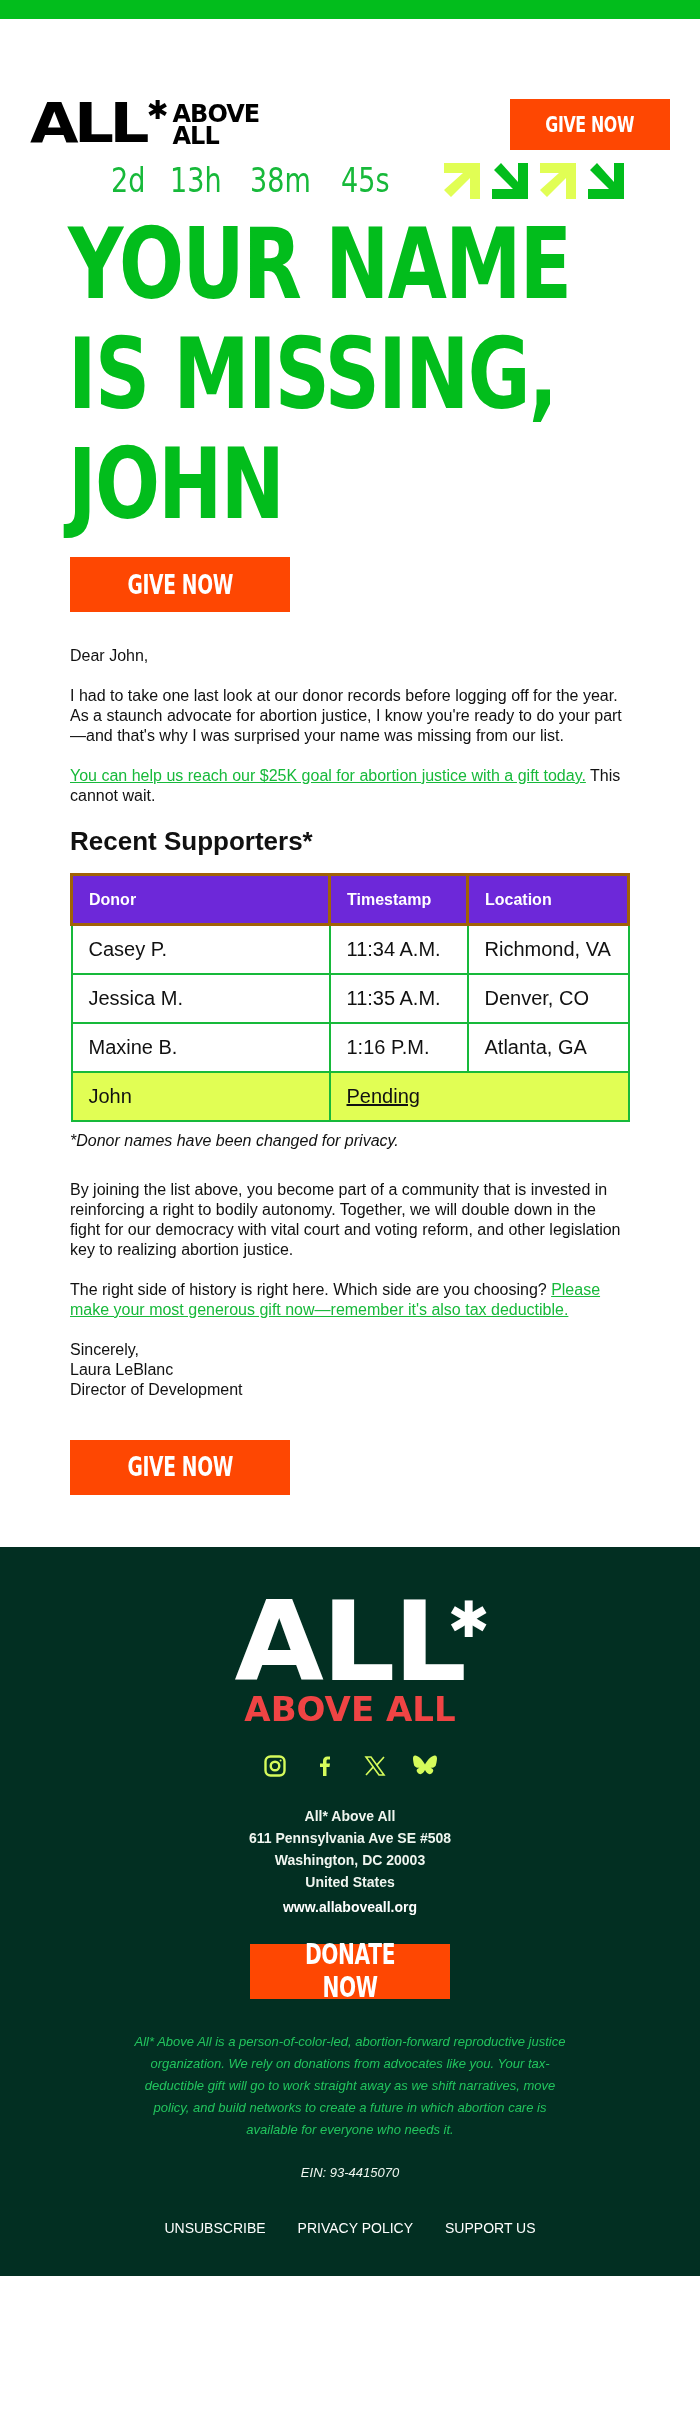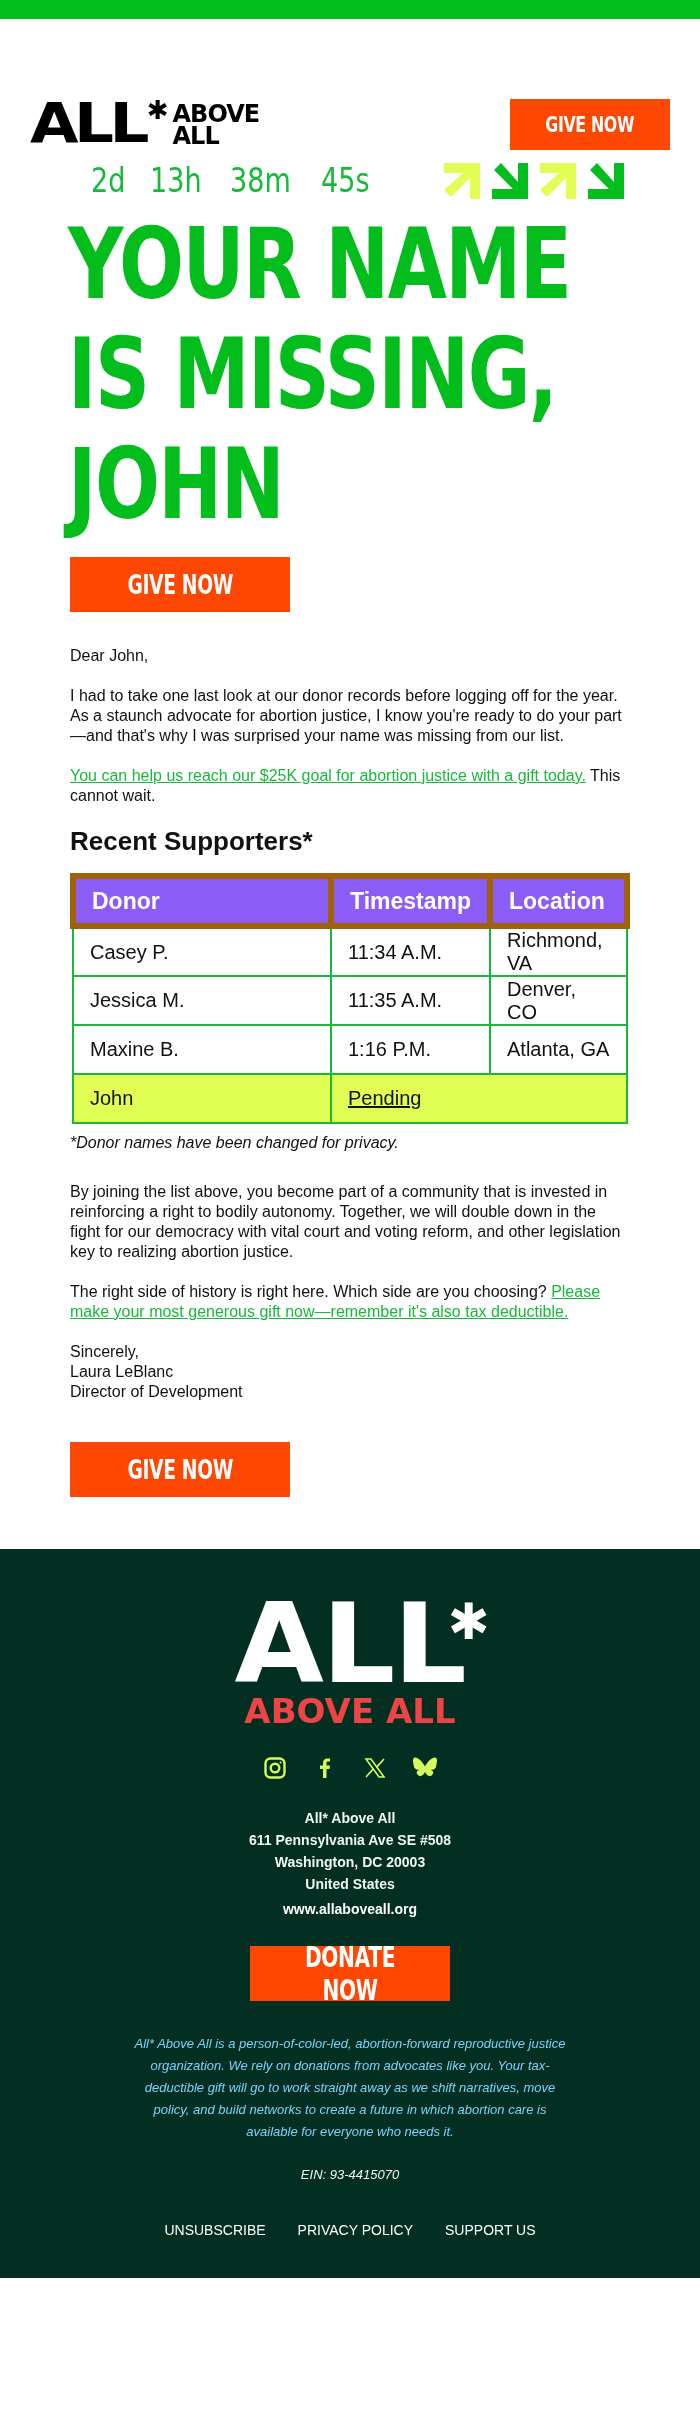--- a/index.html
+++ b/index.html
@@ -12,40 +12,40 @@
   .logo-small { position: absolute; left: 30px; top: 80px; display: flex; align-items: flex-end; }
   .logo-small .all { font-family: "DejaVu Sans", sans-serif; font-weight: 900; font-size: 56px; letter-spacing: -4px; line-height: 48px; color: #000; transform: scaleX(1.12); transform-origin: left; }
   .logo-small .star { font-family: "DejaVu Sans", sans-serif; font-weight: bold; font-size: 26px; color: #000; margin-left: 14px; align-self: flex-start; line-height: 22px; }
   .logo-small .ab { font-family: "DejaVu Sans", sans-serif; font-weight: bold; font-size: 24px; line-height: 22px; color: #000; margin-left: 4px; letter-spacing: -1px; }
 
   .btn { display: flex; align-items: center; justify-content: center; background: #fe4702; color: #fff; font-family: "DejaVu Sans", sans-serif; font-weight: bold; text-decoration: none; letter-spacing: -0.5px; }
   .btn span { display: inline-block; transform: scaleX(0.72); }
   .btn-header { position: absolute; left: 510px; top: 80px; width: 160px; height: 51px; font-size: 22px; }
 
   .countdown-row { position: relative; height: 60px; }
-  .countdown { position: absolute; left: 91px; top: 12px; display: flex; gap: 17px; font-family: "DejaVu Sans", sans-serif; font-size: 33px; color: #17b93a; }
+  .countdown { position: absolute; left: 111px; top: 12px; display: flex; gap: 17px; font-family: "DejaVu Sans", sans-serif; font-size: 33px; color: #17b93a; }
   .countdown span { display: inline-block; transform: scaleX(0.82); transform-origin: left; }
   .arrows { position: absolute; left: 442px; top: 12px; display: flex; gap: 8px; }
   .arrow { width: 40px; height: 40px; }
 
   .headline { padding: 0 0 0 68px; margin-top: 0px; }
   .headline .line { font-family: "DejaVu Sans", sans-serif; font-weight: bold; font-size: 98px; line-height: 110px; color: #02bd1c; letter-spacing: -2px; white-space: nowrap; transform: scaleX(0.78); transform-origin: left; }
 
   .btn-hero { margin: 18px 0 0 70px; width: 220px; height: 55px; font-size: 26px; }
 
   .body-text { padding: 0 70px; font-size: 16px; line-height: 20px; color: #111; }
   .body-text p { margin-bottom: 20px; }
   .body-text a { color: #17b93a; text-decoration: underline; }
   .greeting { margin-top: 34px; }
 
   .section-title { padding: 0 70px; font-size: 26px; font-weight: bold; margin: 14px 0 16px; }
 
   .table-wrap { padding: 0 70px; }
   table.supporters { width: 560px; border-collapse: collapse; font-size: 20px; }
-  table.supporters th { background: #8b5cf6; color: #fff; font-weight: bold; text-align: left; height: 50px; padding: 0 16px; font-size: 23px; border: 6px solid #a16207; }
+  table.supporters th { background: #6d28d9; color: #fff; font-weight: bold; text-align: left; height: 50px; padding: 0 16px; font-size: 16px; border: 3px solid #a16207; }
   table.supporters td { height: 49px; padding: 0 16px; border: 2px solid #17b93a; color: #111; }
   table.supporters tr.pending td { background: #e1fe54; }
   table.supporters td.pending-link { text-decoration: underline; }
   .col-donor { width: 258px; }
   .col-time { width: 138px; }
 
   .privacy-note { padding: 0 70px; margin-top: 10px; font-style: italic; font-size: 16px; color: #111; }
   .para2 { margin-top: 30px; }
 
   .btn-bottom { margin: 40px 0 0 70px; width: 220px; height: 55px; font-size: 26px; }
@@ -58,21 +58,21 @@
   .logo-big .ab-big { display: block; font-family: "DejaVu Sans", sans-serif; font-weight: bold; font-size: 34px; line-height: 40px; color: #ef4444; letter-spacing: 0px; margin-top: 2px; }
 
   .socials { display: flex; justify-content: center; gap: 24px; margin-top: 24px; }
   .social { width: 26px; height: 26px; color: #d5fb5b; display: flex; align-items: center; justify-content: center; text-decoration: none; }
 
   .address { margin-top: 26px; font-size: 14px; line-height: 22px; color: #f0f6f0; font-weight: bold; }
   .website { margin-top: 6px; font-size: 14px; font-weight: bold; color: #fff; text-decoration: none; display: inline-block; }
 
   .btn-donate { margin: 28px auto 0; width: 200px; height: 55px; font-size: 28px; }
 
-  .mission { margin: 32px auto 0; width: 440px; font-style: italic; font-size: 13px; line-height: 22px; color: #7dd3fc; }
+  .mission { margin: 32px auto 0; width: 440px; font-style: italic; font-size: 13px; line-height: 22px; color: #22c55e; }
   .ein { margin-top: 24px; font-style: italic; font-size: 13px; color: #f0f6f0; }
 
   .footer-links { display: flex; justify-content: center; gap: 32px; margin-top: 40px; font-size: 14px; }
   .footer-links a { color: #fff; text-decoration: none; }
   .footer-links a.bold { font-weight: normal; }
 </style>
 </head>
 <body>
 
 <div class="topbar"></div>

